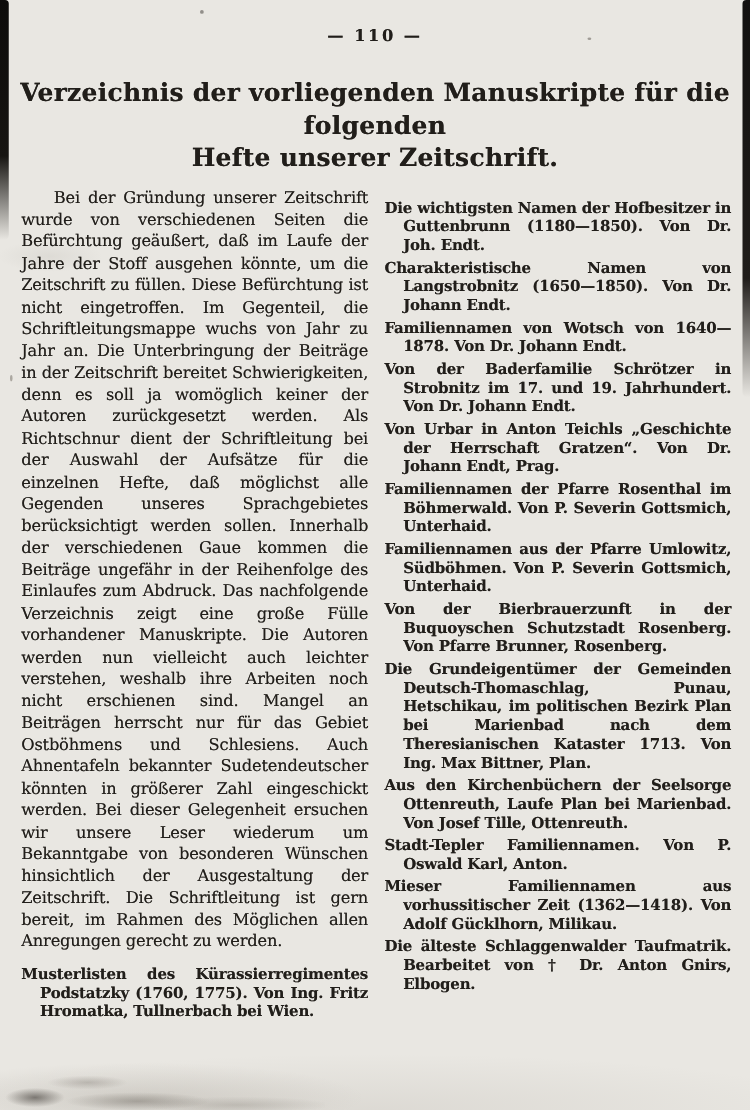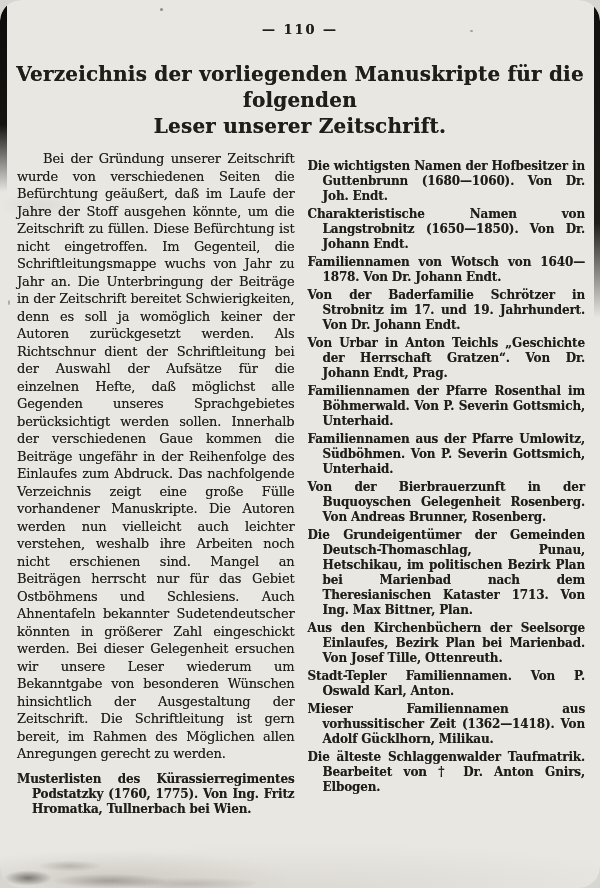--- a/index.html
+++ b/index.html
@@ -1,16 +1,16 @@
 <!DOCTYPE html>
 <html style="--paper: #e9e7e2; --ink: #211e1a;"><head>
 <meta charset="utf-8">
 <style>
   :root { --paper:#e9e7e2; --ink:#211e1a; }
-  * { margin:0; padding:0; box-sizing:border-box;border-radius:21px; }
+  * { margin:0; padding:0; box-sizing:border-box; }
   html,body { width:600px; height:888px; overflow:hidden; }
   body {
     font-family:"DejaVu Serif","Liberation Serif",serif;
     background:#d8d6d1;
   }
   .page {
     position:relative; width:600px; height:888px; overflow:hidden;
     background:
       radial-gradient(ellipse 260px 40px at 110px 878px, rgba(120,112,100,0.18), transparent 70%),
       radial-gradient(ellipse 500px 60px at 300px 888px, rgba(130,122,110,0.12), transparent 75%),
@@ -72,40 +72,40 @@
 <div class="page">
   <div class="artifact edge-left"></div>
   <div class="artifact edge-right"></div>
   <div class="artifact smudge-bottom"></div>
   <div class="artifact speck-a"></div>
   <div class="artifact speck-b"></div>
   <div class="artifact speck-c"></div>
 
   <div class="pagenum">— 110 —</div>
 
-  <h1 class="title"><span>Verzeichnis der vorliegenden Manuskripte für die folgenden</span><br><span>Leser unserer Zeitschrift.</span></h1>
+  <h1 class="title"><span>Verzeichnis der vorliegenden Manuskripte für die folgenden</span><br><span>Hefte unserer Zeitschrift.</span></h1>
 
   <div class="columns">
     <div class="col">
       <p class="intro">Bei der Gründung unserer Zeitschrift wurde von verschiedenen Seiten die Befürchtung geäußert, daß im Laufe der Jahre der Stoff ausgehen könnte, um die Zeitschrift zu füllen. Diese Befürchtung ist nicht eingetroffen. Im Gegenteil, die Schriftleitungsmappe wuchs von Jahr zu Jahr an. Die Unterbringung der Beiträge in der Zeitschrift bereitet Schwierigkeiten, denn es soll ja womöglich keiner der Autoren zurückgesetzt werden. Als Richtschnur dient der Schriftleitung bei der Auswahl der Aufsätze für die einzelnen Hefte, daß möglichst alle Gegenden unseres Sprachgebietes berücksichtigt werden sollen. Innerhalb der verschiedenen Gaue kommen die Beiträge ungefähr in der Reihenfolge des Einlaufes zum Abdruck. Das nachfolgende Verzeichnis zeigt eine große Fülle vorhandener Manuskripte. Die Autoren werden nun vielleicht auch leichter verstehen, weshalb ihre Arbeiten noch nicht erschienen sind. Mangel an Beiträgen herrscht nur für das Gebiet Ostböhmens und Schlesiens. Auch Ahnentafeln bekannter Sudetendeutscher könnten in größerer Zahl eingeschickt werden. Bei dieser Gelegenheit ersuchen wir unsere Leser wiederum um Bekanntgabe von besonderen Wünschen hinsichtlich der Ausgestaltung der Zeitschrift. Die Schriftleitung ist gern bereit, im Rahmen des Möglichen allen Anregungen gerecht zu werden.</p>
       <div class="entries" id="left-entries">
           <div class="entry">Musterlisten des Kürassierregimentes Podstatzky (1760, 1775). Von Ing. Fritz Hromatka, Tullnerbach bei Wien.</div>
         </div>
     </div>
     <div class="col">
       <div class="entries right" id="right-entries">
-          <div class="entry">Die wichtigsten Namen der Hofbesitzer in Guttenbrunn (1680—1060). Von Dr. Joh. Endt.</div>
+          <div class="entry">Die wichtigsten Namen der Hofbesitzer in Guttenbrunn (1180—1850). Von Dr. Joh. Endt.</div>
           <div class="entry">Charakteristische Namen von Langstrobnitz (1650—1850). Von Dr. Johann Endt.</div>
           <div class="entry">Familiennamen von Wotsch von 1640—1878. Von Dr. Johann Endt.</div>
           <div class="entry">Von der Baderfamilie Schrötzer in Strobnitz im 17. und 19. Jahrhundert. Von Dr. Johann Endt.</div>
           <div class="entry">Von Urbar in Anton Teichls „Geschichte der Herrschaft Gratzen“. Von Dr. Johann Endt, Prag.</div>
           <div class="entry">Familiennamen der Pfarre Rosenthal im Böhmerwald. Von P. Severin Gottsmich, Unterhaid.</div>
           <div class="entry">Familiennamen aus der Pfarre Umlowitz, Südböhmen. Von P. Severin Gottsmich, Unterhaid.</div>
-          <div class="entry">Von der Bierbrauerzunft in der Buquoyschen Gelegenheit Rosenberg. Von Andreas Brunner, Rosenberg.</div>
+          <div class="entry">Von der Bierbrauerzunft in der Buquoyschen Schutzstadt Rosenberg. Von Pfarre Brunner, Rosenberg.</div>
           <div class="entry">Die Grundeigentümer der Gemeinden Deutsch-Thomaschlag, Punau, Hetschikau, im politischen Bezirk Plan bei Marienbad nach dem Theresianischen Kataster 1713. Von Ing. Max Bittner, Plan.</div>
-          <div class="entry">Aus den Kirchenbüchern der Seelsorge Einlaufes, Bezirk Plan bei Marienbad. Von Josef Tille, Ottenreuth.</div>
+          <div class="entry">Aus den Kirchenbüchern der Seelsorge Ottenreuth, Laufe Plan bei Marienbad. Von Josef Tille, Ottenreuth.</div>
           <div class="entry">Stadt-Tepler Familiennamen. Von P. Oswald Karl, Anton.</div>
           <div class="entry">Mieser Familiennamen aus vorhussitischer Zeit (1362—1418). Von Adolf Gücklhorn, Milikau.</div>
           <div class="entry">Die älteste Schlaggenwalder Taufmatrik. Bearbeitet von † Dr. Anton Gnirs, Elbogen.</div>
         </div>
     </div>
   </div>
 </div>
 
 </body></html>

